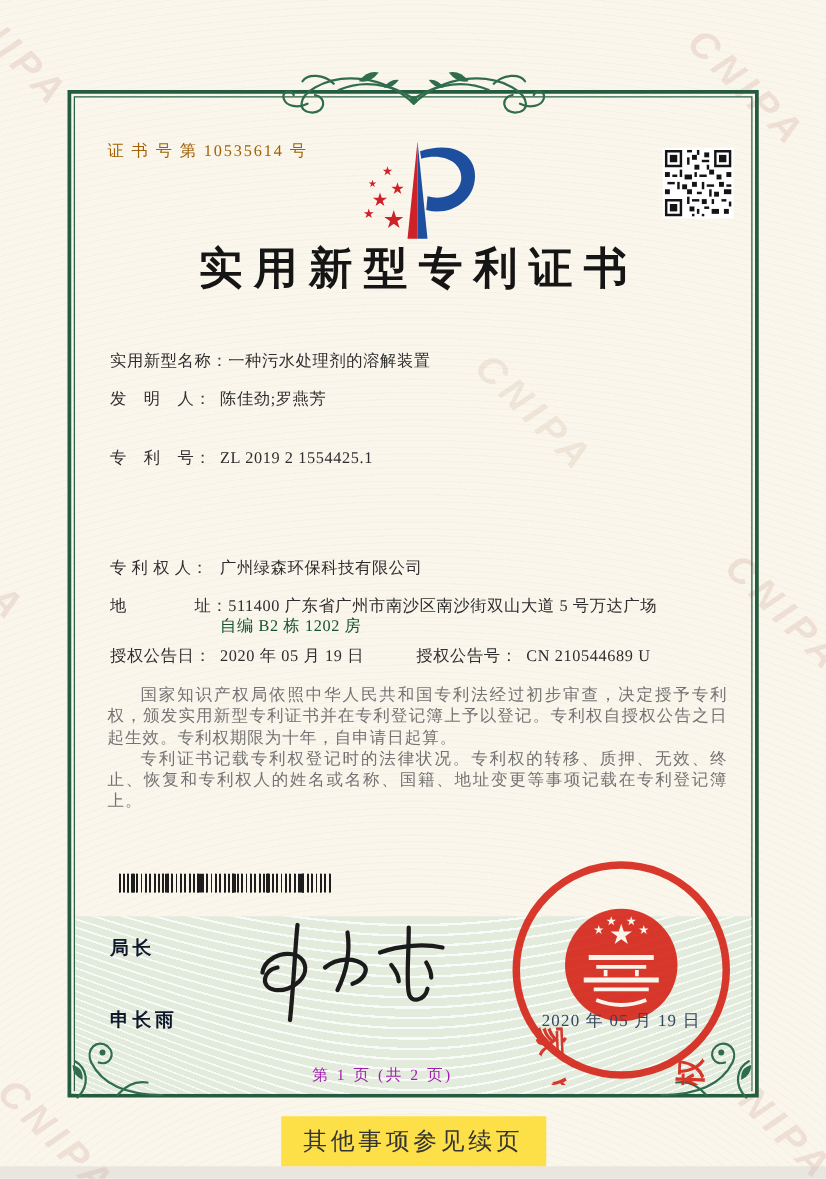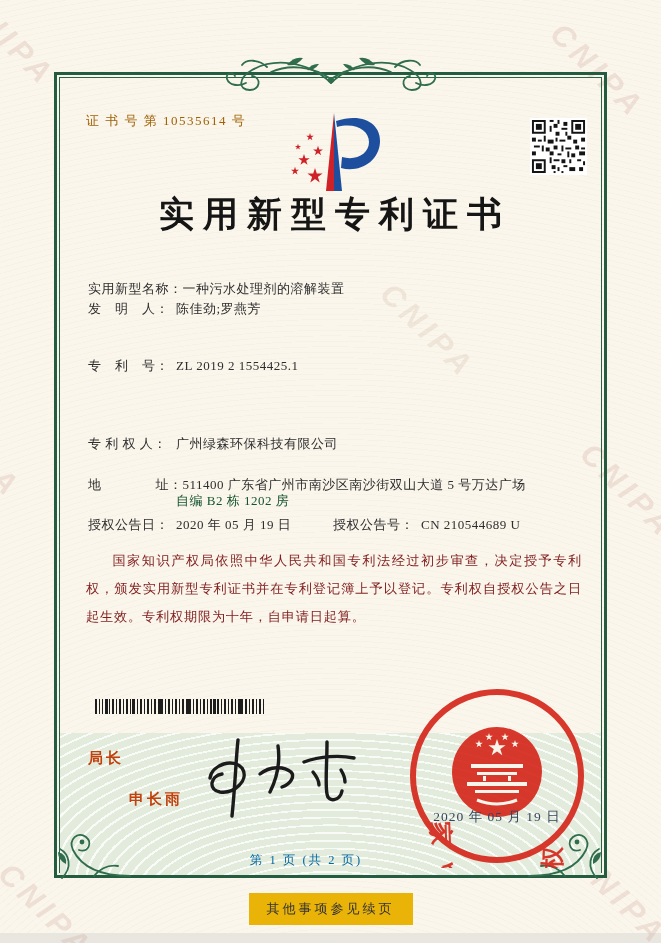--- a/index.html
+++ b/index.html
@@ -66,48 +66,48 @@
   }
   .field{
     position:absolute;left:88px;z-index:3;
     font-size:13px;color:#2e2e2e;white-space:pre;letter-spacing:0.5px;
   }
   .flabel{display:inline-block;min-width:88px;}
   .f2{position:absolute;left:245px;top:0;white-space:pre;}
   .addr2{position:absolute;left:176px;top:492px;z-index:3;font-size:13px;color:#14532d;white-space:pre;letter-spacing:0.5px;}
   .paras{
     position:absolute;left:86px;top:547px;width:496px;z-index:3;
-    font-size:13.2px;line-height:28px;color:#7f1d1d;
+    font-size:13.2px;line-height:17px;color:#737373;
     text-align:justify;letter-spacing:0.8px;
   }
   .paras p{margin:0;text-indent:2em;}
   .barcode{
     position:absolute;left:95px;top:699px;width:171px;height:15px;z-index:3;
     background-image:
       repeating-linear-gradient(90deg,#1d1d1d 0 1.5px,transparent 1.5px 3.5px),
       repeating-linear-gradient(90deg,#1d1d1d 0 1px,transparent 1px 7px),
       repeating-linear-gradient(90deg,transparent 0 10px,#1d1d1d 10px 13px,transparent 13px 27px);
   }
   .sig-title,.sig-name{
     position:absolute;left:88px;z-index:4;
     font-family:"Liberation Sans","DejaVu Sans",sans-serif;
-    font-size:15px;font-weight:600;color:#c2410c;letter-spacing:3px;
+    font-size:15px;font-weight:600;color:#0f172a;letter-spacing:3px;
   }
   .sig-title{top:749px;}
-  .sig-name{top:790px;margin-left:41px;}
+  .sig-name{top:807px;}
   .sig-hand{position:absolute;left:192px;top:730px;z-index:4;}
   .seal{position:absolute;left:394px;top:688px;z-index:5;}
   .page-info{
     position:absolute;left:54px;width:504px;top:852px;z-index:4;
-    text-align:center;font-size:12.5px;letter-spacing:2px;color:#0369a1;
+    text-align:center;font-size:12.5px;letter-spacing:2px;color:#a21caf;
   }
   .continuation{
     position:absolute;left:50%;top:893px;transform:translateX(-50%);z-index:6;
-    background:#eab308;padding:7px 18px;
-    font-size:13px;letter-spacing:3px;color:#333;white-space:nowrap;
+    background:#fde047;padding:7px 18px;
+    font-size:19px;letter-spacing:3px;color:#333;white-space:nowrap;
   }
 </style>
 </head>
 <body>
 
 <div class="page">
 
   <div class="wm wm1">CNIPA</div>
   <div class="wm wm2">CNIPA</div>
   <div class="wm wm3">CNIPA</div>
@@ -227,29 +227,30 @@
       <rect x="20" y="25" width="3" height="2"></rect>
         <rect x="25" y="25" width="2" height="2"></rect>
       <rect x="16" y="27" width="1" height="1"></rect>
         <rect x="12" y="27" width="1" height="1"></rect>
     </g>
   </svg>
 
   <div class="doc-title">实用新型专利证书</div>
 
   <div class="field" style="top:280px"><span class="flabel">实用新型名称：</span><span class="fvalue">一种污水处理剂的溶解装置</span></div>
-  <div class="field" style="top:300px"><span class="flabel">发　明　人：</span><span class="fvalue">陈佳劲;罗燕芳</span></div>
+  <div class="field" style="top:310px"><span class="flabel">发　明　人：</span><span class="fvalue">陈佳劲;罗燕芳</span></div>
   <div class="field" style="top:357px"><span class="flabel">专　利　号：</span><span class="fvalue">ZL 2019 2 1554425.1</span></div>
-  <div class="field" style="top:435px"><span class="flabel">专 利 权 人：</span><span class="fvalue">广州绿森环保科技有限公司</span></div>
+  <div class="field" style="top:445px"><span class="flabel">专 利 权 人：</span><span class="fvalue">广州绿森环保科技有限公司</span></div>
   <div class="field" style="top:476px"><span class="flabel">地　　　　址：</span><span class="fvalue">511400 广东省广州市南沙区南沙街双山大道 5 号万达广场</span></div>
   <div class="addr2">自编 B2 栋 1202 房</div>
   <div class="field" style="top:516px"><span class="flabel">授权公告日：</span><span class="fvalue">2020 年 05 月 19 日</span><span class="f2"><span class="flabel">授权公告号：</span><span class="fvalue">CN 210544689 U</span></span></div>
 
   <div class="paras">
     <p>国家知识产权局依照中华人民共和国专利法经过初步审查，决定授予专利权，颁发实用新型专利证书并在专利登记簿上予以登记。专利权自授权公告之日起生效。专利权期限为十年，自申请日起算。</p>
+    <p>专利证书记载专利权登记时的法律状况。专利权的转移、质押、无效、终止、恢复和专利权人的姓名或名称、国籍、地址变更等事项记载在专利登记簿上。</p>
   </div>
 
   <div class="barcode"></div>
 
   <div class="sig-title">局长</div>
   <div class="sig-name">申长雨</div>
   <svg class="sig-hand" width="170" height="92" viewBox="0 0 170 92">
     <g stroke="#1b1b1b" fill="none" stroke-width="3.4" stroke-linecap="round" stroke-linejoin="round">
       <path d="M46,10 C44,28 43,58 40,86"></path>
       <path d="M18,48 C20,34 42,28 50,38 C58,50 42,64 28,62 C16,60 18,46 30,44"></path>

